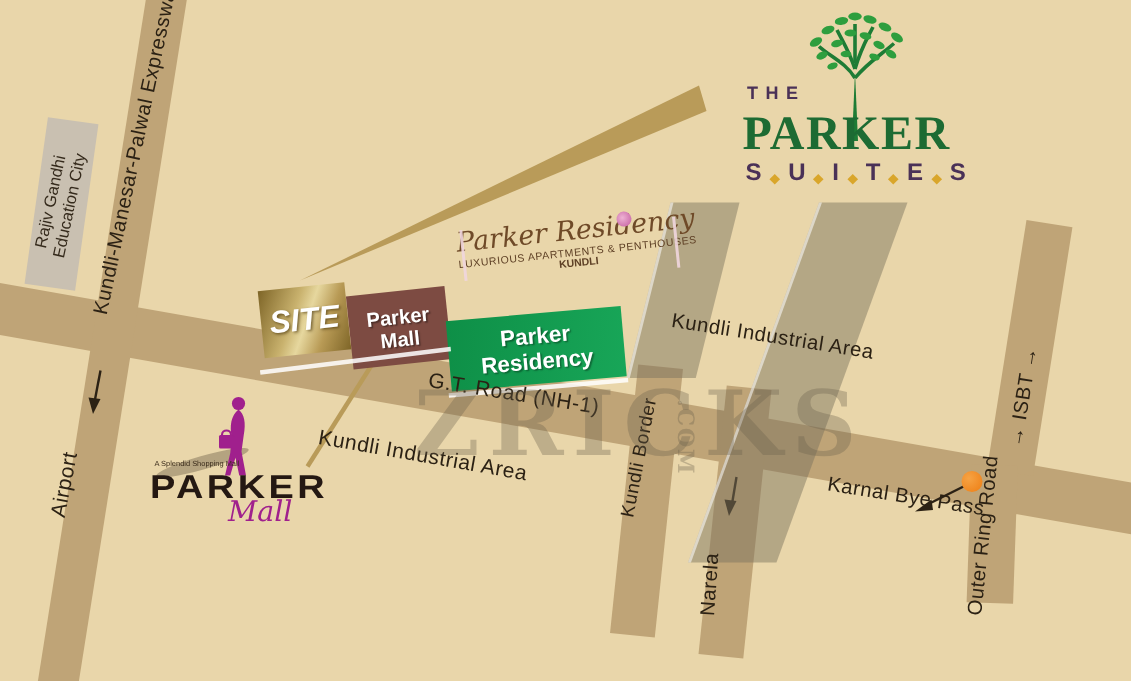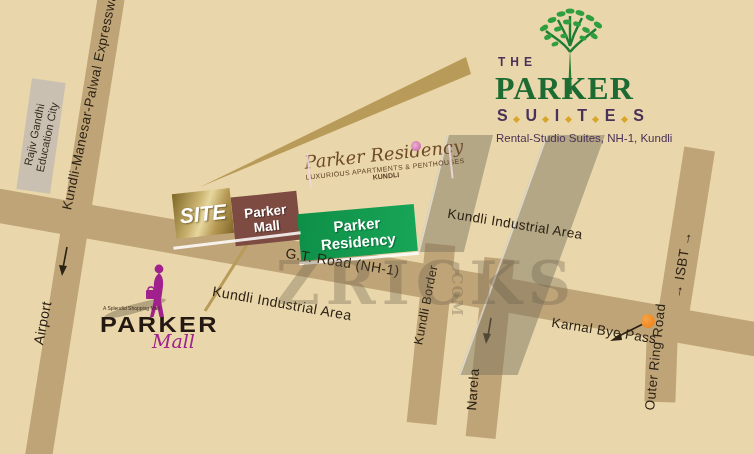--- a/index.html
+++ b/index.html
@@ -171,21 +171,20 @@
       <span>U</span>
       <span class="diamond"></span>
       <span>I</span>
       <span class="diamond"></span>
       <span>T</span>
       <span class="diamond"></span>
       <span>E</span>
       <span class="diamond"></span>
       <span>S</span>
     </div>
-    <div class="suites-tag">Rental-Studio Suites, NH-1, Kundli</div>
   </div>
 
   <div class="reslogo">
     <div class="stem" style="left:4px;top:2px;"></div>
     <div class="stem" style="right:14px;top:8px;"></div>
     <div class="flower"></div>
     <div class="name">Parker Residency</div>
     <div class="sub">LUXURIOUS APARTMENTS &amp; PENTHOUSES</div>
     <div class="city">KUNDLI</div>
   </div>

